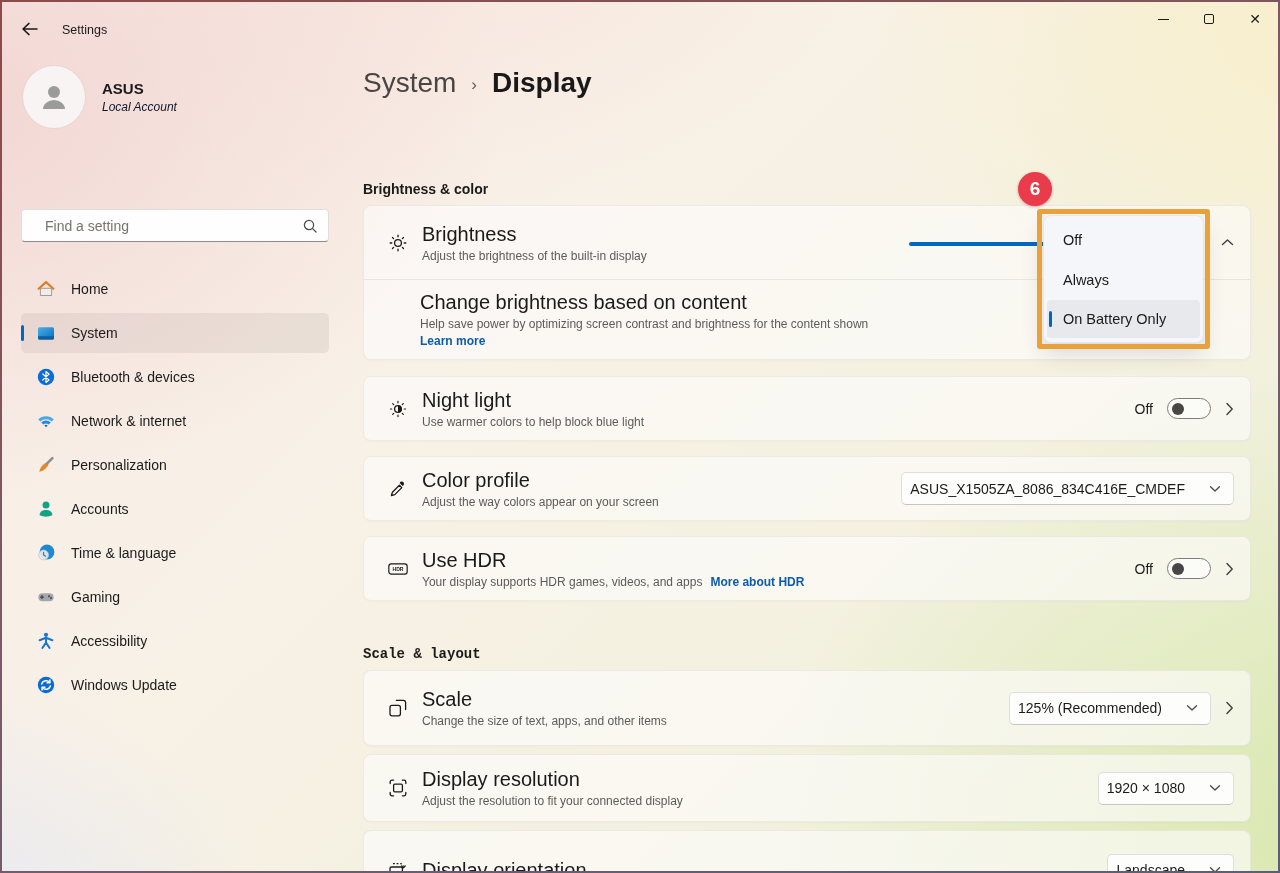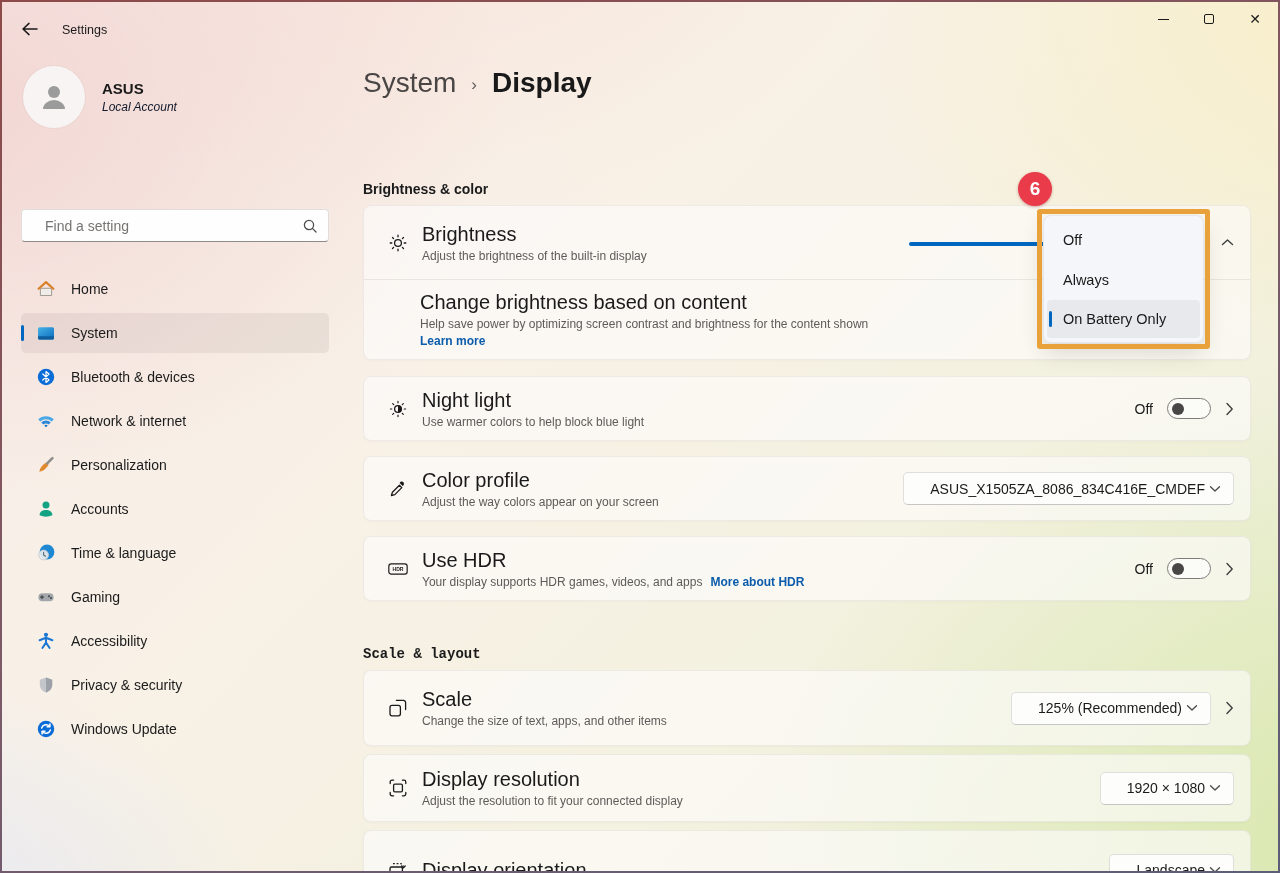--- a/index.html
+++ b/index.html
@@ -71,21 +71,21 @@
   .link { color:#0b5cab; font-weight:bold; font-size:12px; cursor:pointer; }
   .inline-link { color:#0b5cab; font-weight:bold; font-size:12px; margin-left:8px; cursor:pointer; }
 
   .state-label { font-size:14px; color:#1a1a1a; }
   .toggle { width:44px; height:21px; border:1px solid #7e7c78; border-radius:11px;
     background:rgba(252,251,249,0.85); position:relative; cursor:pointer; }
   .toggle .knob { position:absolute; left:4px; top:3.5px; width:12px; height:12px; border-radius:50%; background:#494745; }
 
   .dropdown-btn { height:33px; background:#fdfdfc; border:1px solid rgba(0,0,0,0.12);
     border-bottom-color:rgba(0,0,0,0.22); border-radius:5px; display:flex; align-items:center;
-    padding:0 12px 0 26px; gap:4px; font-size:14px; color:#1a1a1a; cursor:pointer; white-space:nowrap; }
+    padding:0 12px 0 8px; gap:24px; font-size:14px; color:#1a1a1a; cursor:pointer; white-space:nowrap; }
 
   .chev { display:flex; align-items:center; justify-content:center; cursor:pointer; }
 
   
   #card-brightness .row1 { height:73px; }
   #card-brightness .row2 { border-top:1px solid rgba(0,0,0,0.07); padding:11px 16px 11px 56px; display:flex; }
   .gap16 { margin-top:16px; } .gap15 { margin-top:15px; } .gap8 { margin-top:8px; }
   .h65 { height:65px; } .h76 { height:76px; } .h68 { height:68px; } .h80 { height:80px; }
   .section2 { margin-top:45px;font-family:Liberation Mono, monospace; }
   .label-pad { margin-bottom:8px; }
@@ -254,29 +254,20 @@
     <div class="nav-item">
       <span class="nav-icon">
         <svg width="20" height="20" viewBox="0 0 20 20">
           <circle cx="10" cy="3.8" r="2.1" fill="#1976d2"></circle>
           <path d="M10 6.8 L3.6 9.2 M10 6.8 L16.4 9.2 M10 6.8 V11.6 L6.4 17 M10 11.6 L13.6 17" stroke="#1976d2" stroke-width="2" fill="none" stroke-linecap="round" stroke-linejoin="round"></path>
         </svg>
       </span>
       <span class="nav-label">Accessibility</span>
     </div>
 
-    <div class="nav-item">
-      <span class="nav-icon">
-        <svg width="20" height="20" viewBox="0 0 20 20">
-          <path d="M10 2.6 L16.2 4.8 V9.4 C16.2 13.6 13.6 16.2 10 17.4 C6.4 16.2 3.8 13.6 3.8 9.4 V4.8 Z" fill="#c3c6cb"></path>
-          <path d="M10 2.6 L16.2 4.8 V9.4 C16.2 13.6 13.6 16.2 10 17.4 Z" fill="#9da1a8"></path>
-        </svg>
-      </span>
-      <span class="nav-label">Privacy &amp; security</span>
-    </div>
 
     <div class="nav-item">
       <span class="nav-icon">
         <svg width="20" height="20" viewBox="0 0 20 20">
           <circle cx="10" cy="10" r="8.2" fill="#0a6cd6"></circle>
           <path d="M5.6 9 a4.6 4.6 0 0 1 8 -1.6" fill="none" stroke="#fff" stroke-width="1.5" stroke-linecap="round"></path>
           <path d="M13.9 4.9 l0 2.8 -2.8 0" fill="none" stroke="#fff" stroke-width="1.5" stroke-linecap="round" stroke-linejoin="round"></path>
           <path d="M14.4 11 a4.6 4.6 0 0 1 -8 1.6" fill="none" stroke="#fff" stroke-width="1.5" stroke-linecap="round"></path>
           <path d="M6.1 15.1 l0 -2.8 2.8 0" fill="none" stroke="#fff" stroke-width="1.5" stroke-linecap="round" stroke-linejoin="round"></path>
         </svg>

